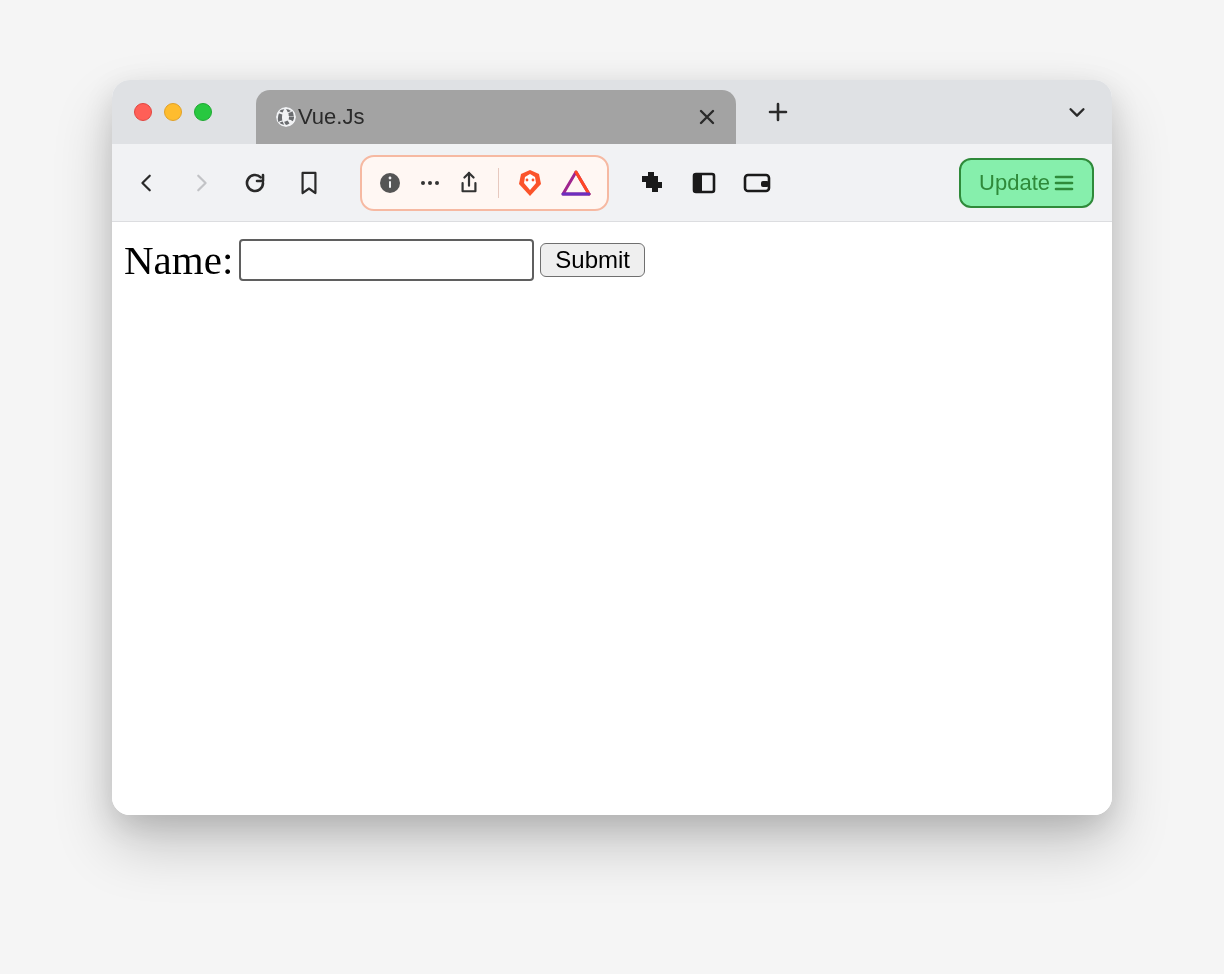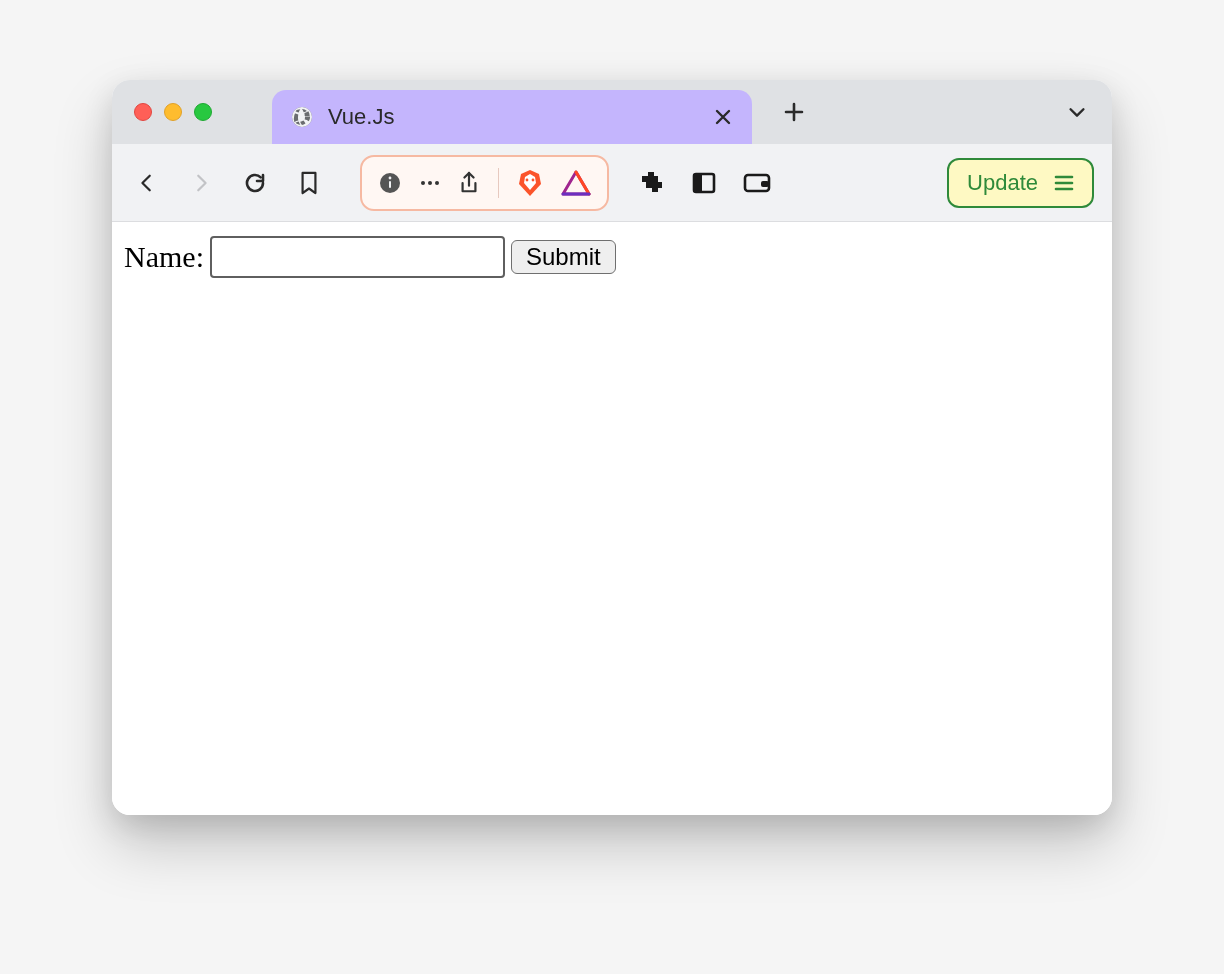--- a/index.html
+++ b/index.html
@@ -38,31 +38,30 @@
     margin-left: 22px;
   }
   .tl {
     width: 18px; height: 18px; border-radius: 50%;
   }
   .tl.red { background: #ff5f57; border: 0.5px solid #e24640; }
   .tl.yellow { background: #febc2e; border: 0.5px solid #e1a128; }
   .tl.green { background: #28c840; border: 0.5px solid #1ea932; }
 
   .tab {
-    margin-left: 60px;
+    margin-left: 44px;
     height: 54px;
     align-self: flex-end;
-    background: #c4b5fd;
+    background: #a3a3a3;
     border-top-left-radius: 14px;
     border-top-right-radius: 14px;
     display: flex;
     align-items: center;
     padding: 0 16px 0 18px;
     min-width: 480px;
-    gap: 14px;
     position: relative;
   }
   .tab .title {
     font-size: 22px;
     color: #2a2a2a;
     flex: 1;
   }
   .tab .close {
     font-size: 22px;
     color: #333;
@@ -109,42 +108,42 @@
   }
   .right-tools {
     display:flex;
     align-items:center;
     gap: 26px;
     margin-left: 8px;
   }
   .update-btn {
     display:flex;
     align-items:center;
-    gap: 16px;
+    gap: 4px;
     border: 2px solid #2f8a3a;
     color: #2f8a3a;
-    background: #fef9c3;
+    background: #86efac;
     border-radius: 12px;
     padding: 10px 18px;
     font-size: 22px;
     font-weight: 500;
   }
   .content {
     flex:1;
     background:#fff;
     padding: 14px 12px;
   }
   .form-row {
     display:flex;
     align-items:center;
     gap: 6px;
     font-family: "Times New Roman", Times, serif;
   }
   .form-label {
-    font-size: 30px;
+    font-size: 41px;
     color:#000;
   }
   .name-input {
     width: 295px;
     height: 42px;
     border: 2px solid #5f5f5f;
     border-radius: 4px;
     background:#fff;
     font-size: 20px;
     padding: 2px 6px;

